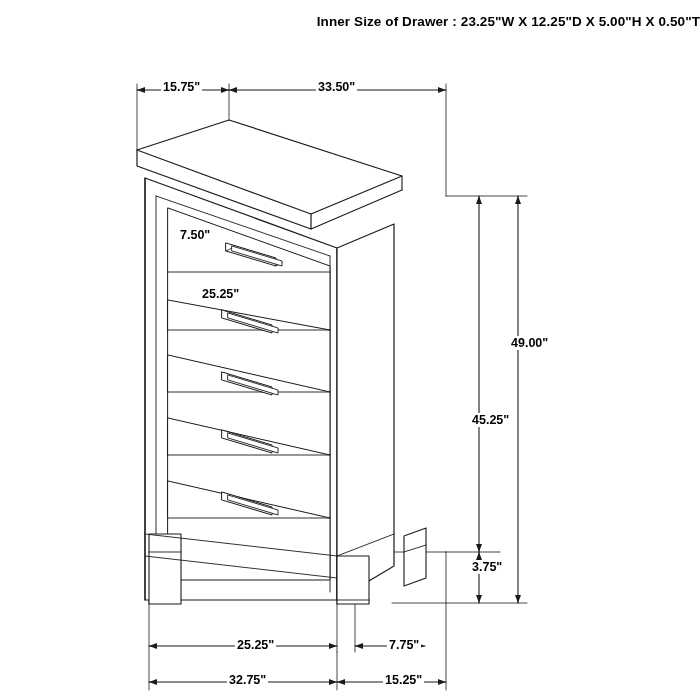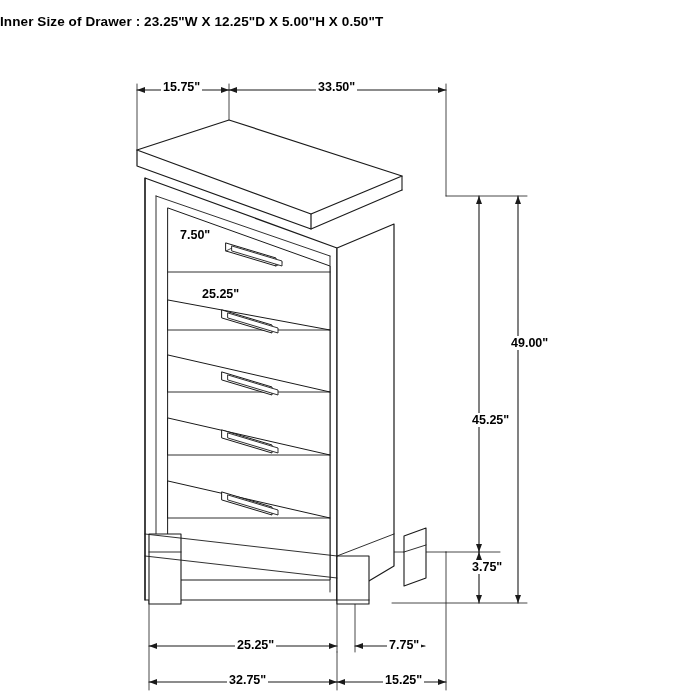--- a/index.html
+++ b/index.html
@@ -18,21 +18,21 @@
   #stage {
     position: relative;
     width: 700px;
     height: 700px;
   }
   .title {
     position: absolute;
     top: 14px;
     left: 0;
     width: 700px;
-    text-align: left;
+    text-align: right;
     font-size: 13.5px;
     font-weight: bold;
     letter-spacing: 0.1px;
   }
   svg.draw {
     position: absolute;
     top: 0;
     left: 0;
     width: 700px;
     height: 700px;

